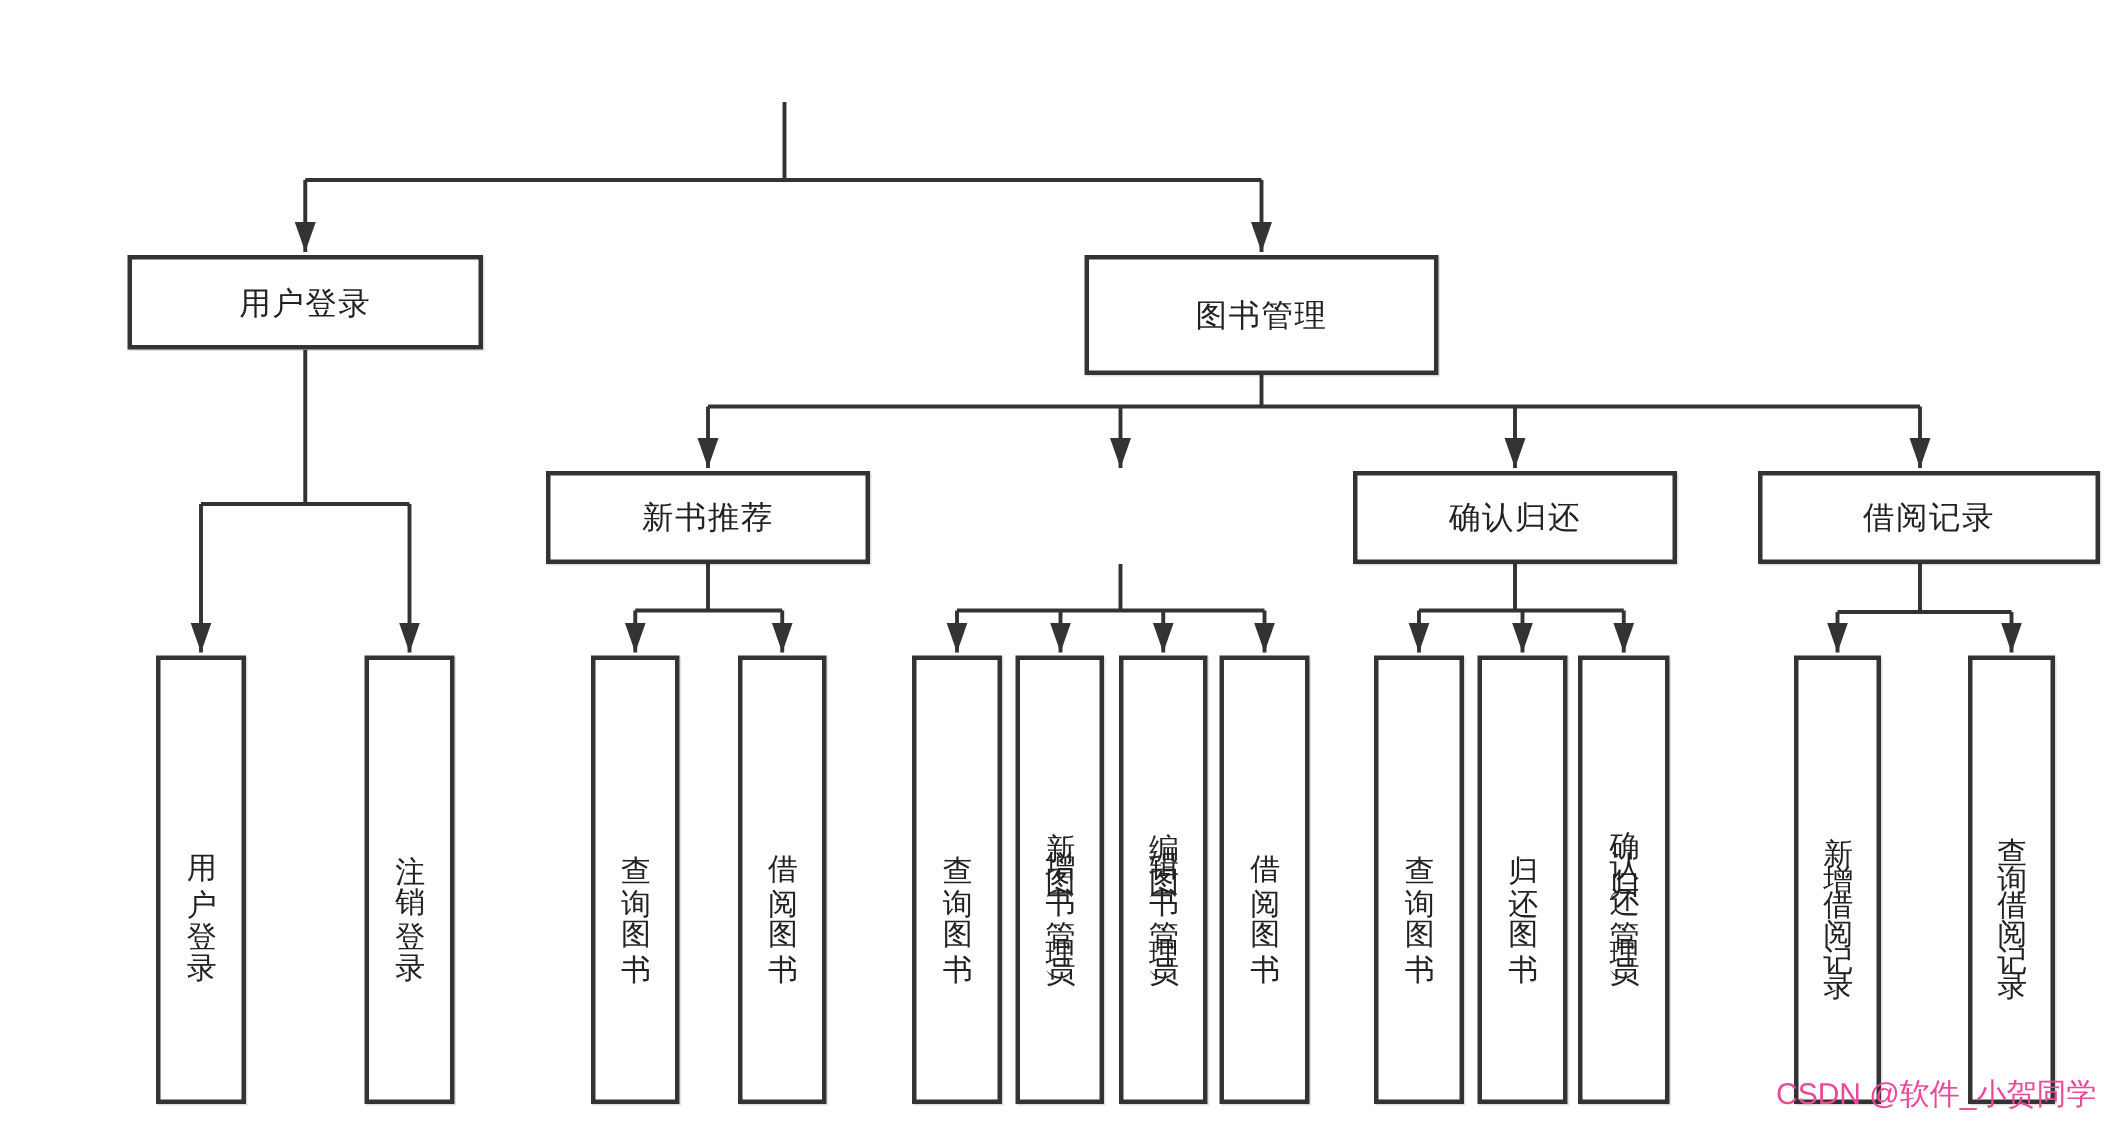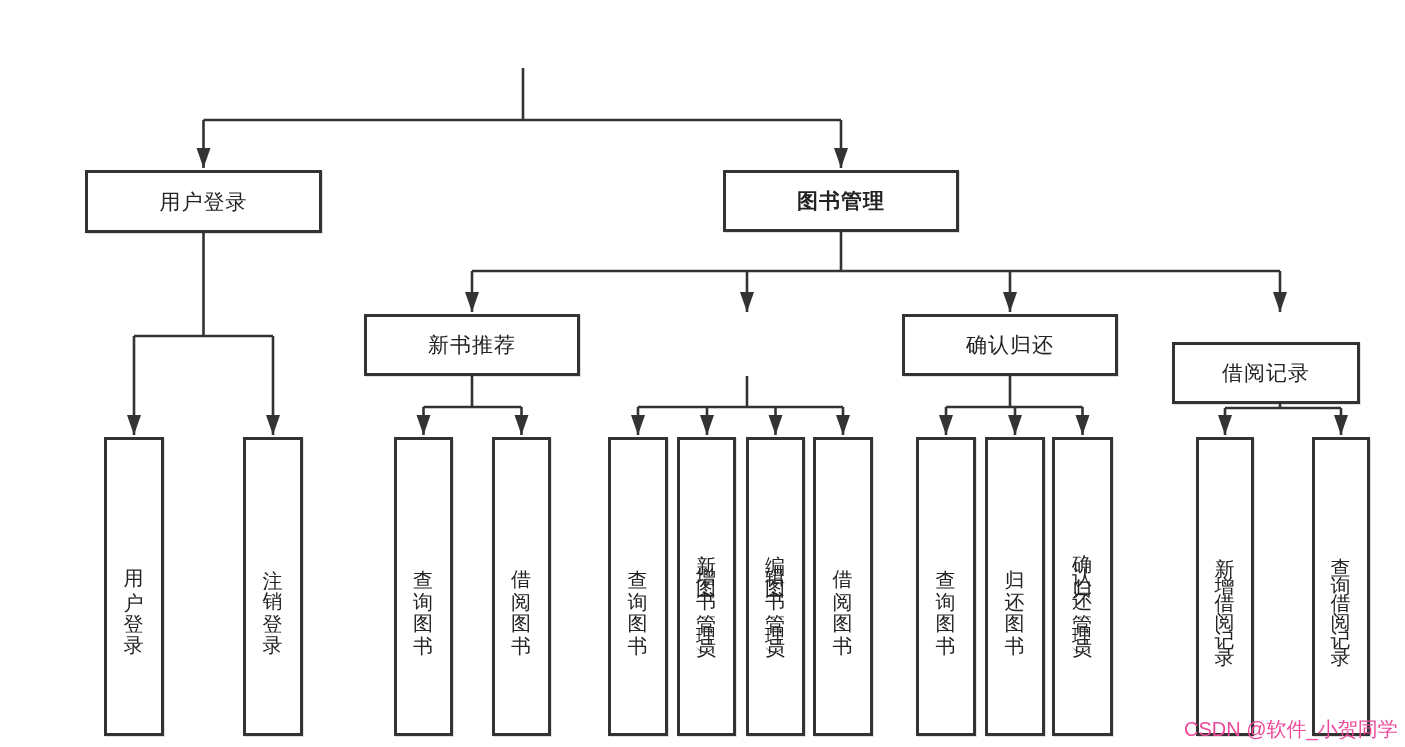--- a/index.html
+++ b/index.html
@@ -115,31 +115,31 @@
         <line x1="1225" y1="408" x2="1225" y2="435" marker-end="url(#arw)"></line>
         <line x1="1341" y1="408" x2="1341" y2="435" marker-end="url(#arw)"></line>
       </g>
     </g>
   </svg>
 
 
   <div class="box h2" style="left:85px; width:237px;">
     <span class="lbl">用户登录</span>
   </div>
-  <div class="box h2" style="left:723px; width:236px; height:62px;font-weight:bold;">
+  <div class="box h2" style="left:723px; width:236px; height:80px;">
     <span class="lbl">图书管理</span>
   </div>
 
   <div class="box h3" style="left:364px; width:216px;">
     <span class="lbl">新书推荐</span>
   </div>
   <div class="box h3" style="left:902px; width:216px;">
     <span class="lbl">确认归还</span>
   </div>
-  <div class="box h3" style="left:1172px; width:188px;margin-top:28px;">
+  <div class="box h3" style="left:1172px; width:228px;">
     <span class="lbl">借阅记录</span>
   </div>
 
   <div class="box v" style="left:104px; width:60px;">
     <span class="vtext p4">用户登录</span>
   </div>
   <div class="box v" style="left:243px; width:60px;">
     <span class="vtext p4">注销登录</span>
   </div>
 

